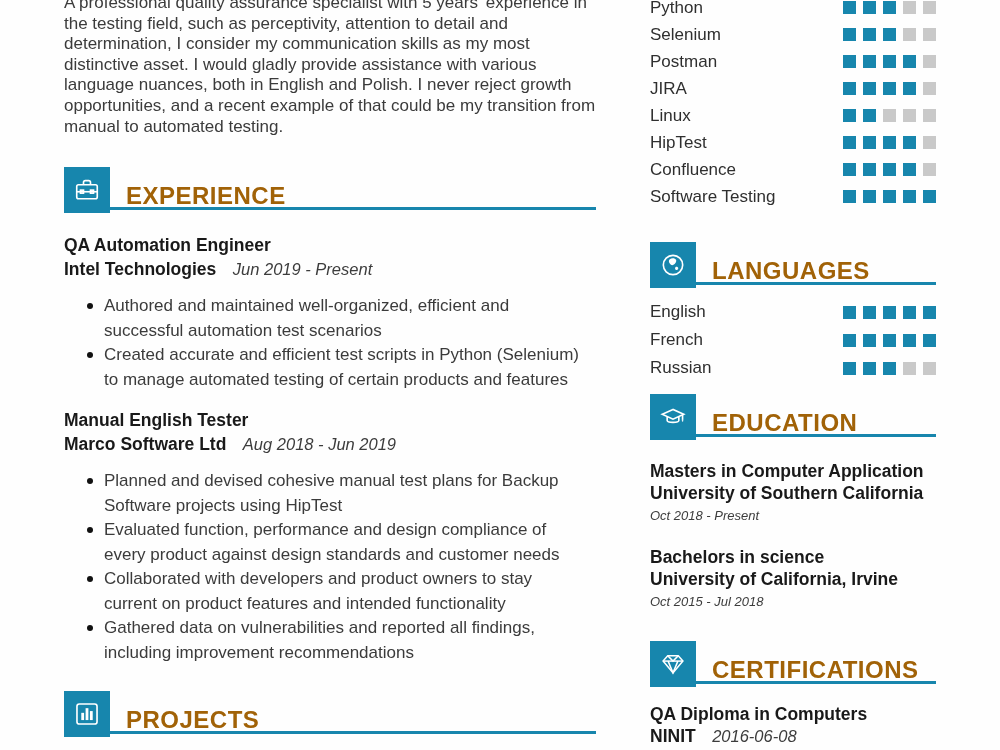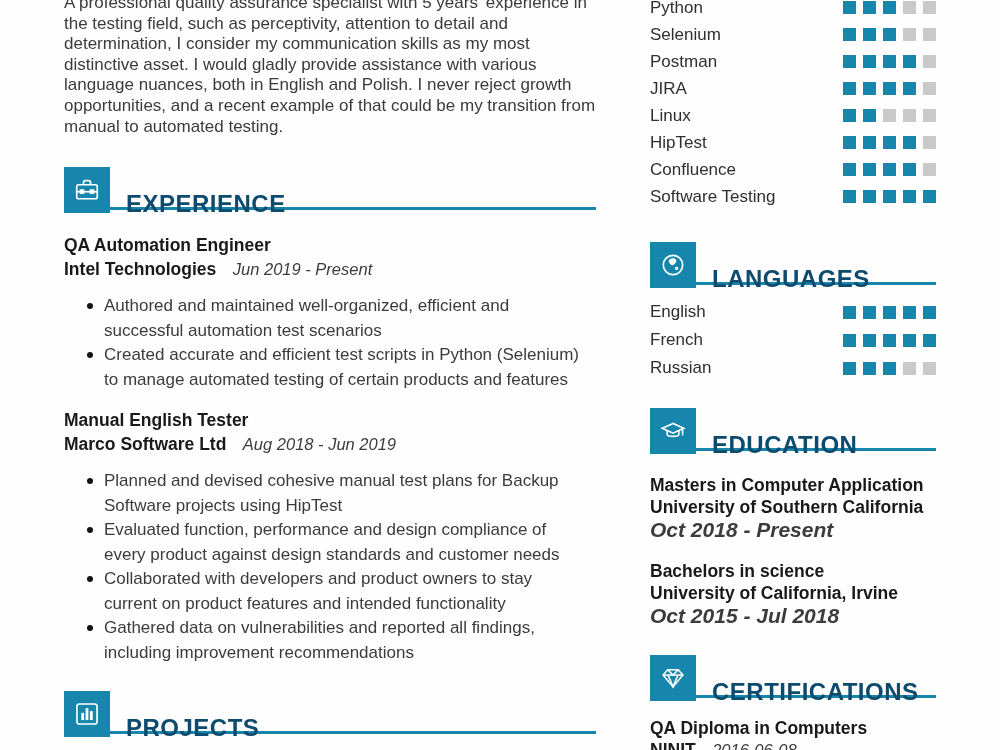--- a/index.html
+++ b/index.html
@@ -14,27 +14,27 @@
   .summary{font-size:17px;line-height:20.6px;color:#3b3b3b;margin:0;}
 
   
   .sec-header{position:relative;height:46px;}
   .sec-line{position:absolute;left:0;right:0;top:40px;height:3px;background:#1786ad;}
   .sec-icon{
     position:absolute;left:0;top:0;width:46px;height:46px;background:#1786ad;
     display:flex;align-items:center;justify-content:center;z-index:2;
   }
   .sec-title{
-    position:absolute;left:62px;top:16px;height:42px;line-height:42px;
-    font-size:24px;font-weight:700;color:#0c4a6e;letter-spacing:.5px;white-space:nowrap;
+    position:absolute;left:62px;top:8px;height:42px;line-height:42px;
+    font-size:24px;font-weight:700;color:#a16207;letter-spacing:.5px;white-space:nowrap;
   }
   .mt-exp{margin-top:30px;}
   .mt-proj{margin-top:26px;text-align:center;}
   .mt-lang{margin-top:32px;padding-left:36px;}
-  .mt-edu{margin-top:26px;}
+  .mt-edu{margin-top:12px;}
   .mt-cert{margin-top:27px;}
 
   
   .job{margin-top:20px;}
   .job + .job{margin-top:16px;}
   .job-role,.job-company,.edu-degree,.edu-school,.cert-name,.cert-issuer,.proj-name,.proj-role{
     font-size:17.5px;font-weight:700;color:#191919;
   }
   .job-role,.proj-name{line-height:24px;}
   .job-line,.proj-line{line-height:24px;}
@@ -51,21 +51,21 @@
   .rate-label{font-size:17px;color:#2f2f2f;}
   .rate-squares{display:flex;}
   .sq{width:13px;height:13px;margin-left:7px;background:#c9c9c9;display:inline-block;}
   .sq.filled{background:#1786ad;}
   .rate-block{margin-top:10px;}
 
   
   .edu-item{margin-top:20px;}
   .edu-item + .edu-item{margin-top:18px;}
   .edu-degree,.edu-school{line-height:22px;display:block;}
-  .edu-dates{font-style:italic;font-size:21px;color:#3c3c3c;line-height:24px;font-weight:bold;}
+  .edu-dates{font-style:italic;font-size:13px;color:#3c3c3c;line-height:24px;}
   .cert-item{margin-top:16px;}
   .cert-name{line-height:22px;display:block;}
   .cert-line{line-height:22px;}
   svg{display:block;}
 </style>
 </head>
 <body>
 
 <div class="col-left">
 

